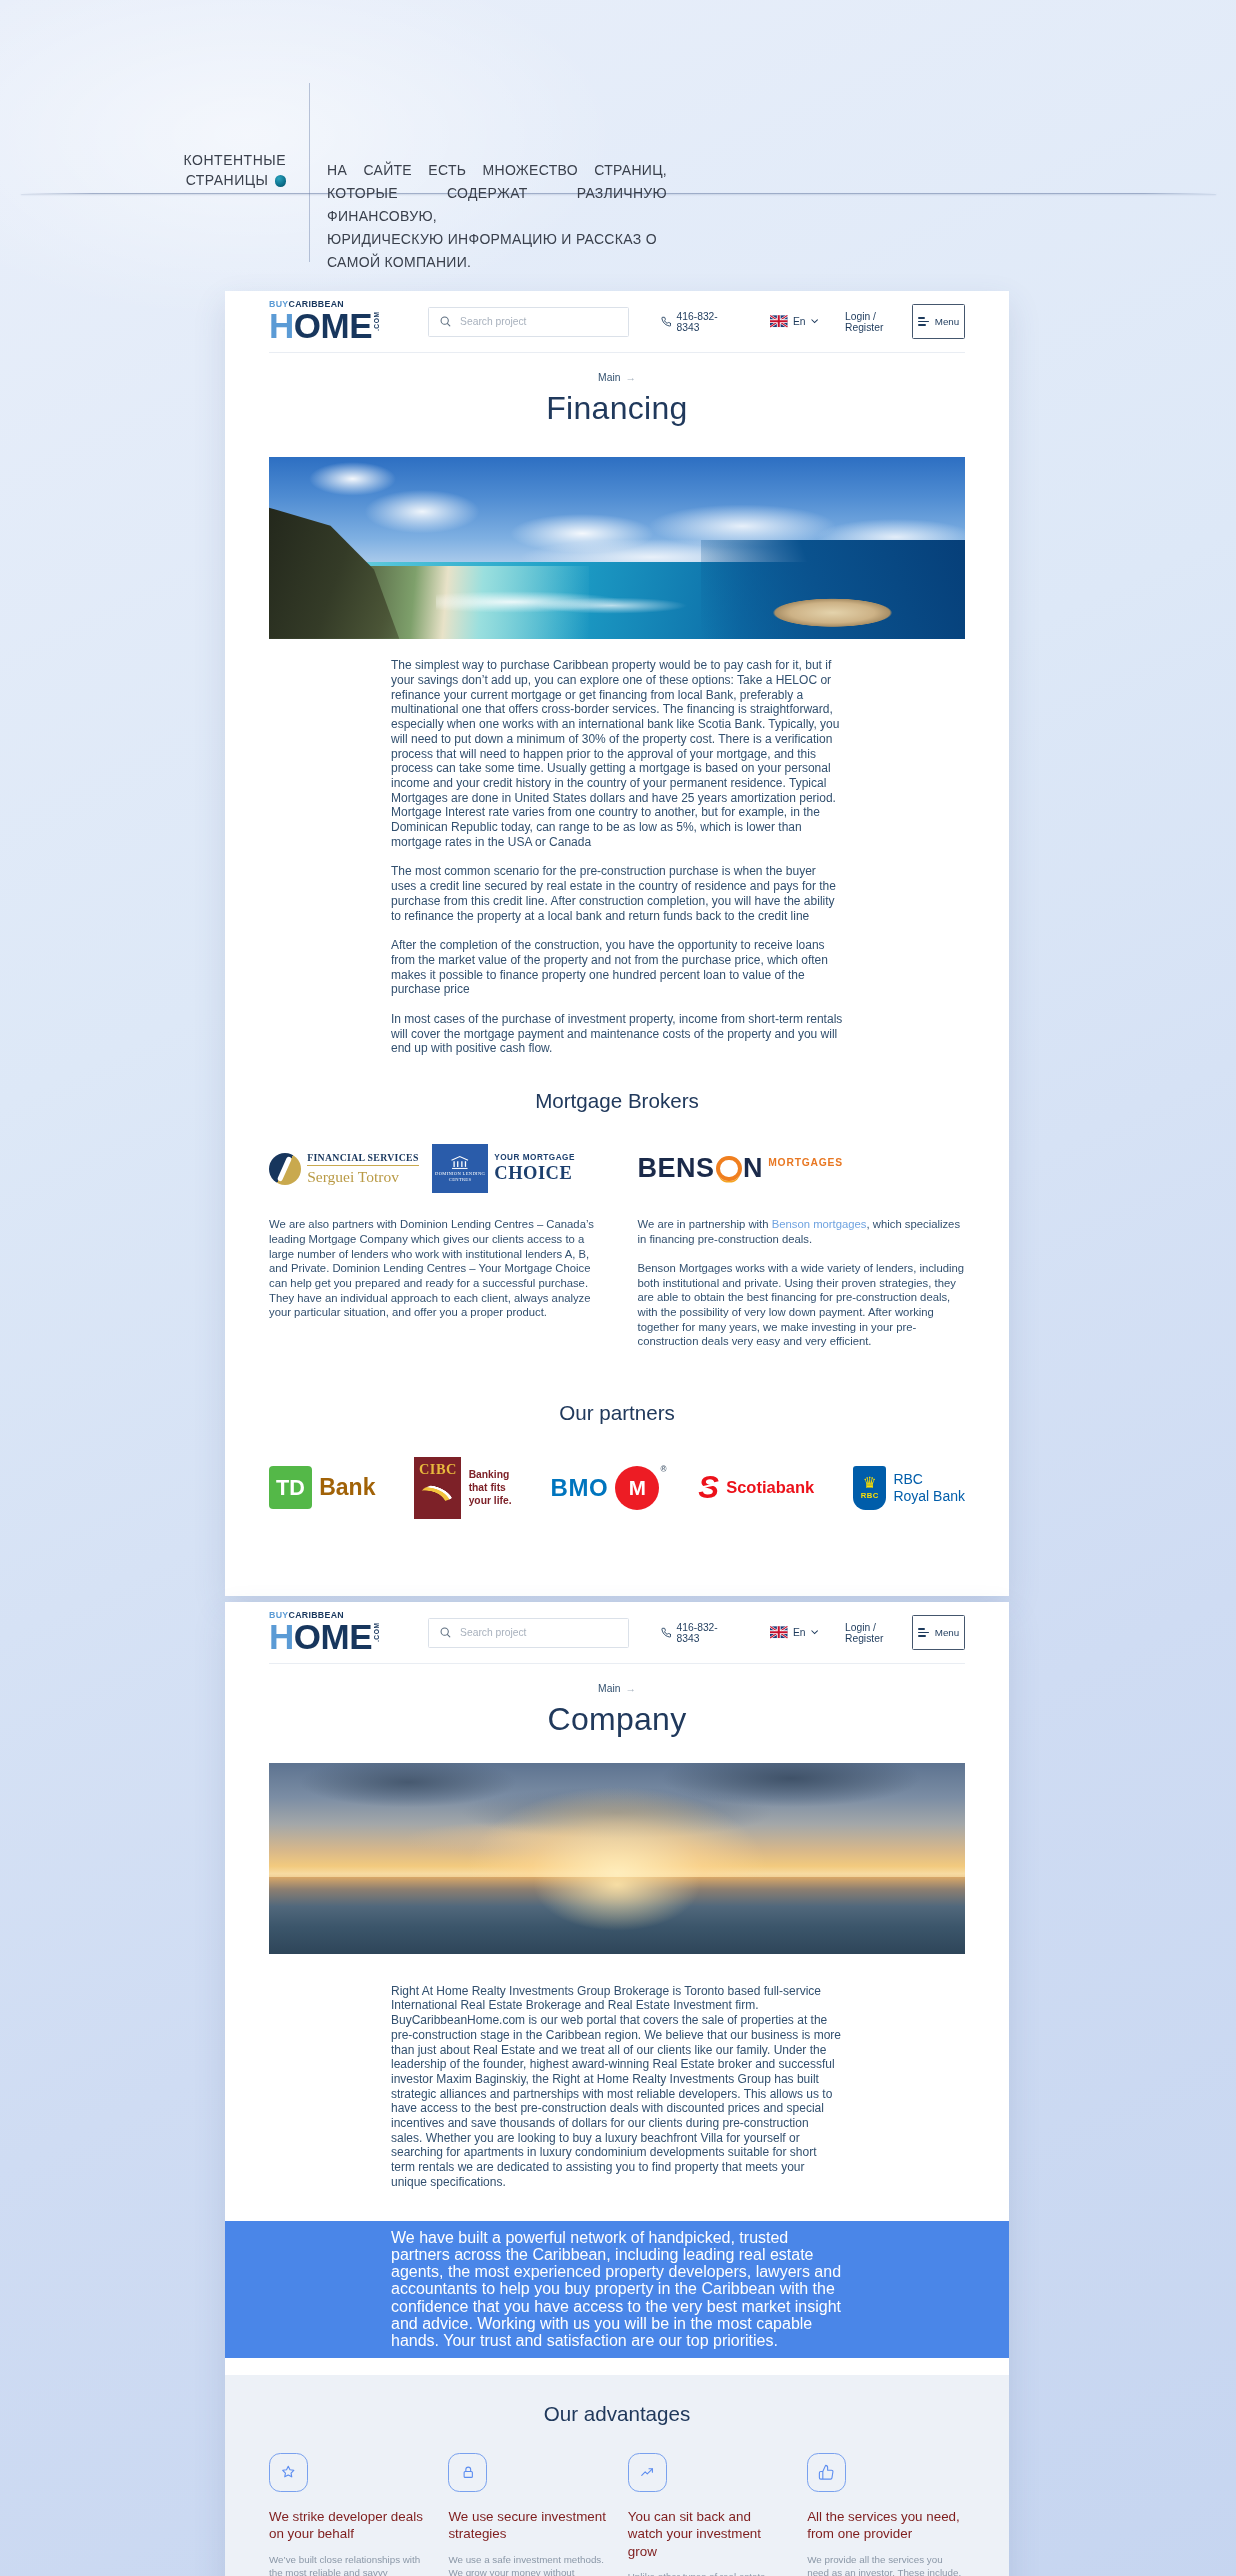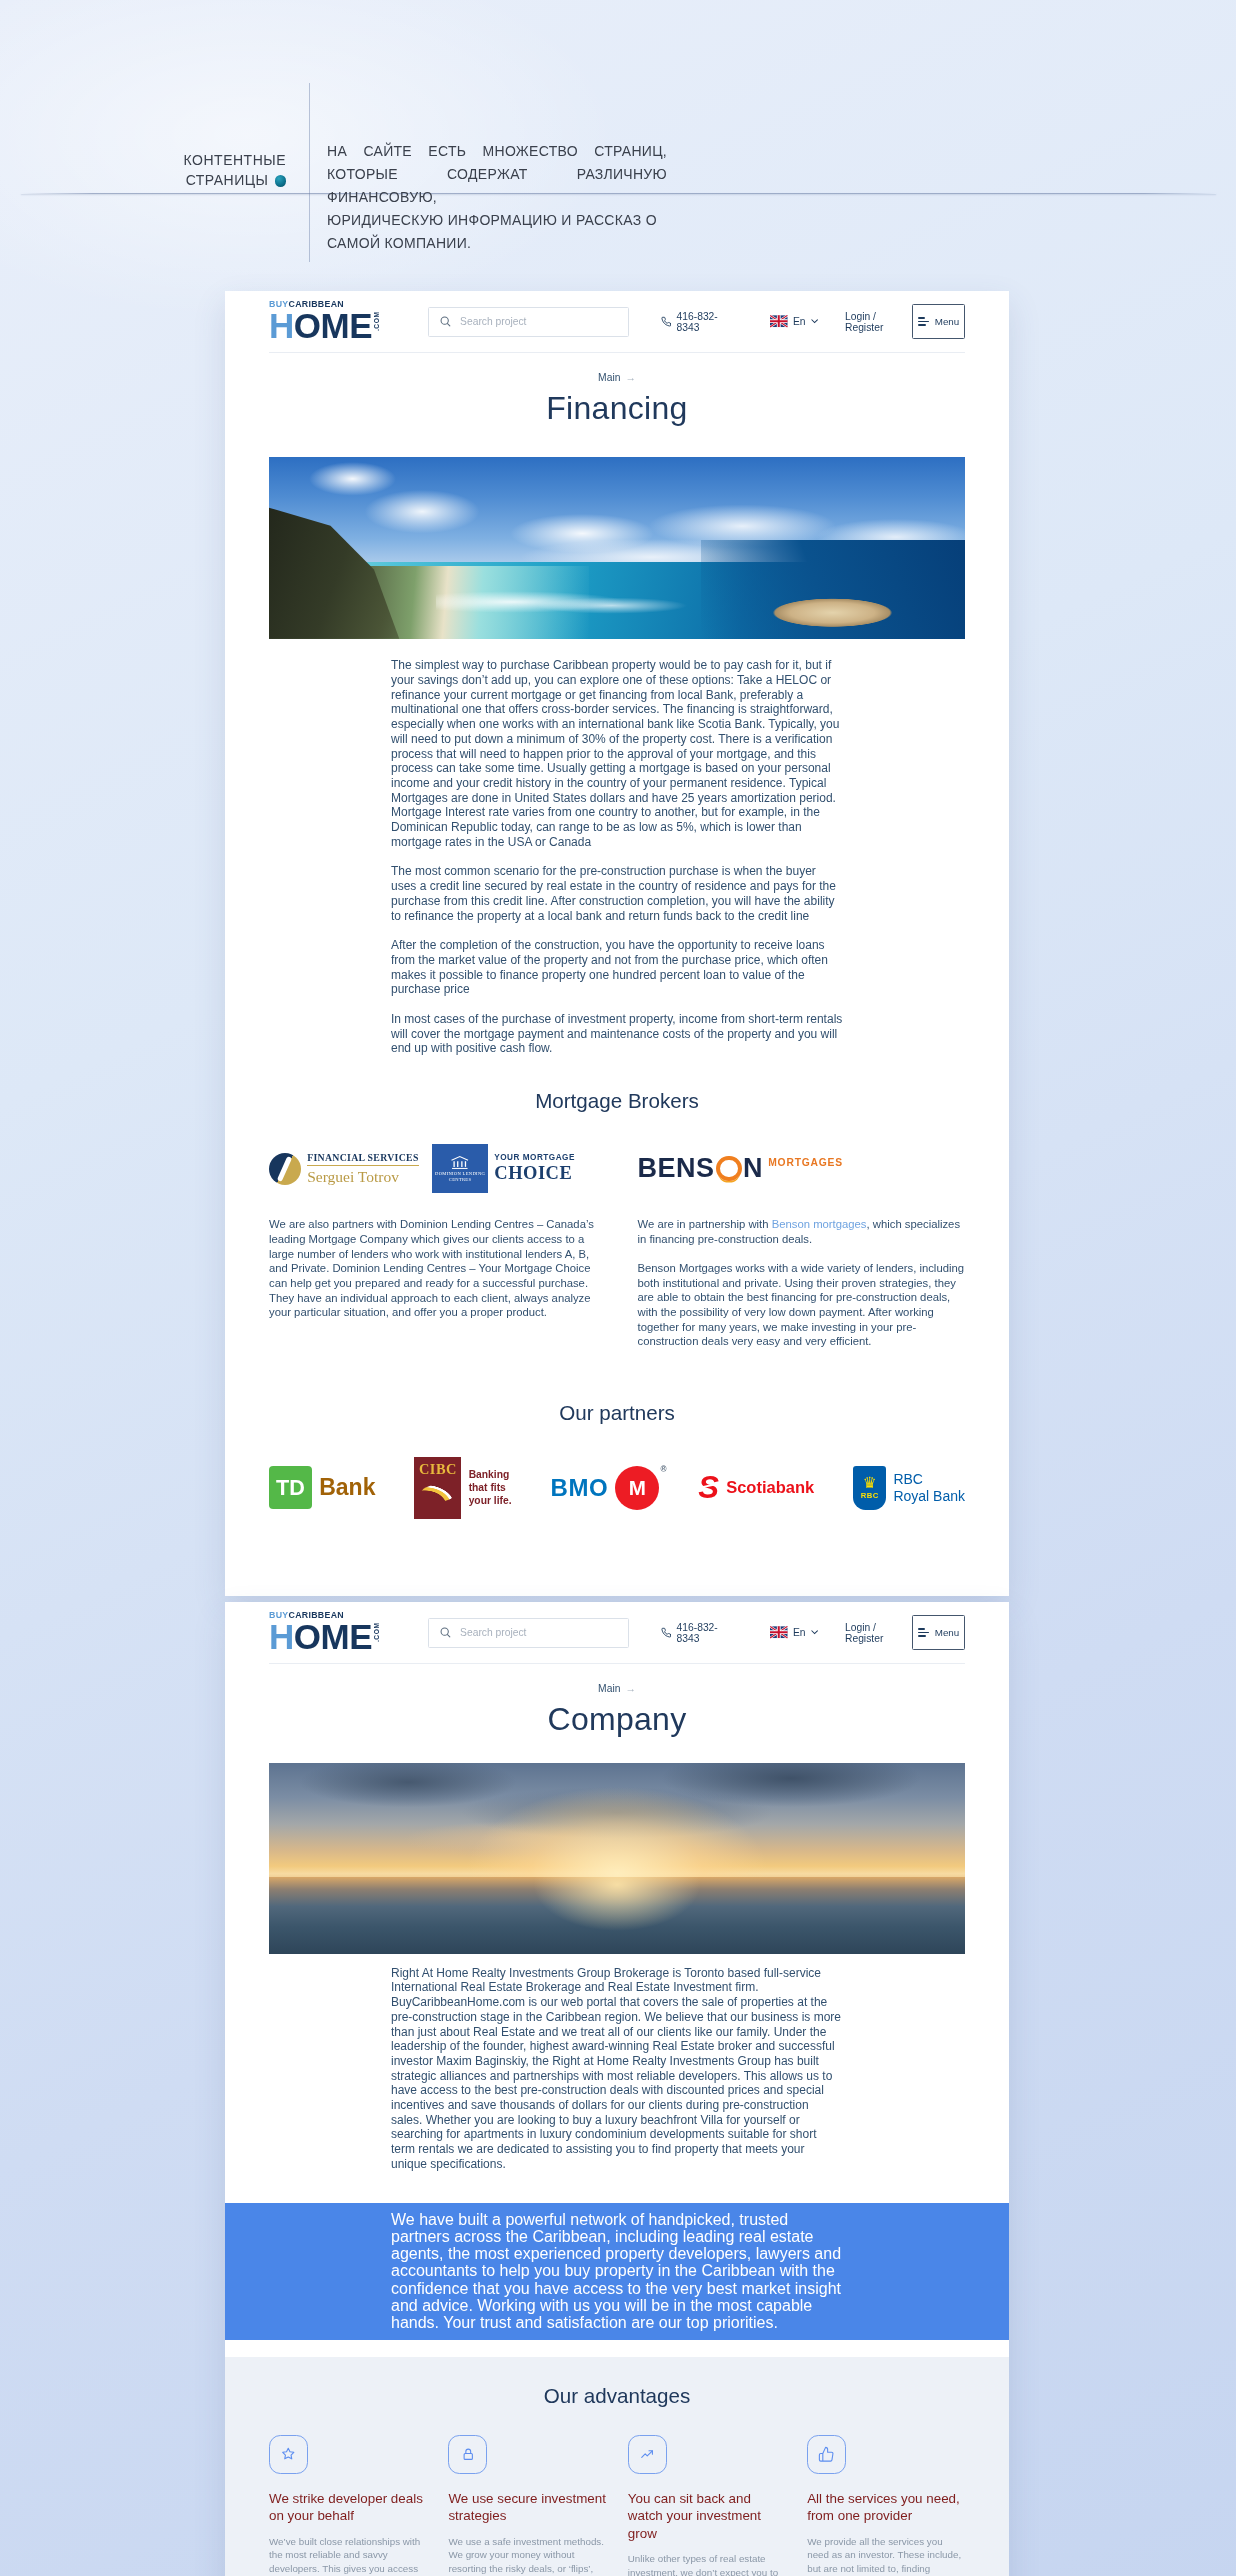--- a/index.html
+++ b/index.html
@@ -12,21 +12,21 @@
   }
   
   .anno-vline{position:absolute;left:309px;top:83px;width:1px;height:179px;background:rgba(110,130,170,.45);}
   .anno-hline{position:absolute;left:20.6px;top:193px;width:1195px;height:1px;
     background:linear-gradient(90deg,rgba(100,120,160,0),rgba(100,120,160,.55) 6%,rgba(100,120,160,.55) 94%,rgba(100,120,160,0));
     box-shadow:0 1px 1.5px rgba(90,110,150,.25);}
   .anno-label{position:absolute;left:103px;top:150px;width:183px;text-align:right;
     font-size:14px;line-height:20px;letter-spacing:0.5px;color:#3a404c;}
   .anno-dot{display:inline-block;width:11.3px;height:11.3px;border-radius:50%;margin-left:6.2px;vertical-align:-1.5px;
     background:radial-gradient(circle at 35% 30%,#2aa3bd,#0e7490 55%,#07556a 90%);}
-  .anno-desc{position:absolute;left:327px;top:140px;width:340px;font-size:14px;line-height:23px;
+  .anno-desc{position:absolute;left:327px;top:159px;width:340px;font-size:14px;line-height:23px;
     letter-spacing:0.3px;color:#3a404c;}
   .anno-desc .l1{text-align:justify;text-align-last:justify;}
   
   .card{position:absolute;left:225px;width:784px;background:#fff;box-shadow:0 12.4px 31px rgba(60,80,130,.14);}
   .card1{top:291px;min-height:1257px;}
   .card2{top:1602px;min-height:1680px;}
   .card-inner{padding:0 44px;}
   
   .nav{display:flex;align-items:center;height:61px;border-bottom:0.5px solid #e9edf3;}
   .logo{line-height:1;cursor:pointer;}
@@ -143,21 +143,21 @@
   .bmo-r{position:absolute;top:-1px;right:-7.2px;font-size:8.2px;color:#5a6b7d;}
   .scotia-s{font-size:31px;font-weight:800;font-style:italic;color:#ec111a;line-height:1;position:relative;}
   .scotia-s::after{content:"";position:absolute;left:2.1px;top:13.4px;width:15.5px;height:2.1px;background:#fff;transform:rotate(-12deg);}
   .scotia-word{font-size:16.5px;font-weight:700;color:#ec111a;}
   .rbc-shield{width:33px;height:44px;background:#005daa;border-radius:3.1px 3.1px 12.4px 12.4px;display:flex;flex-direction:column;
     align-items:center;justify-content:center;gap:1px;}
   .rbc-shield .lion{color:#fedf01;font-size:15.5px;line-height:1;}
   .rbc-shield .rb{color:#fedf01;font-size:7.7px;font-weight:800;letter-spacing:0.5px;}
   .rbc-word{font-size:14px;line-height:17px;font-weight:500;color:#005daa;}
   .pad-bottom1{height:77px;}
-  .intro-col{margin-top:12px;}
+  .intro-col{margin-top:30px;}
 </style>
 </head>
 <body>
 
 <div class="anno-vline"></div>
 <div class="anno-hline"></div>
 <div class="anno-label">
   <div>КОНТЕНТНЫЕ</div>
   <div><span>СТРАНИЦЫ</span><span class="anno-dot"></span></div>
 </div>

